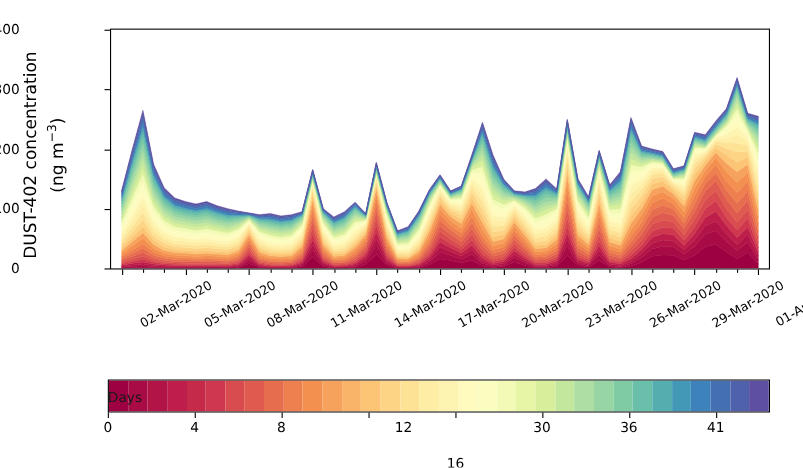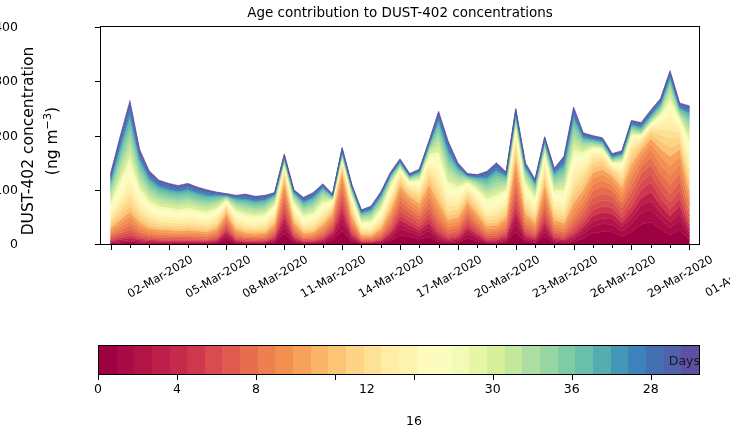--- a/index.html
+++ b/index.html
@@ -112,21 +112,21 @@
     box-sizing: border-box;
     overflow: hidden;
     display: flex;
   }
   .cbar-cell { height: 100%; flex: 1 1 auto; }
   #cbar-label {
     position: absolute;
     left: 98px;
     top: 353px;
     width: 602px;
-    text-align: right;
+    text-align: left;
     font-size: 12.5px;
     color: #1a1a1a;
     pointer-events: none;
   }
   .cbtick-mark {
     position: absolute;
     top: 375px;
     width: 0;
     height: 5px;
     border-left: 1.1px solid #000;
@@ -138,21 +138,20 @@
     text-align: center;
     white-space: nowrap;
     transform: translateX(-50%);
   }
 </style>
 </head>
 <body>
 
 <div id="figure">
 
-  <div id="chart-title">Age contribution to DUST-402 concentrations</div>
 
   <div id="ylabel-wrap">
     <div class="yl-line">DUST-402 concentration</div>
     <div class="yl-line yl2"><span>(ng m</span><sup class="exp">−3</sup><span>)</span></div>
   </div>
 
   <div id="plot-area">
     <svg id="plot-svg" width="598" height="217" viewBox="0 0 598 217" preserveAspectRatio="none">
       <g id="area-layers">
           <path d="M 9.65 217.00 L 19.29 217.00 L 28.94 217.00 L 38.58 217.00 L 48.23 217.00 L 57.87 217.00 L 67.52 217.00 L 77.16 217.00 L 86.81 217.00 L 96.45 217.00 L 106.10 217.00 L 115.74 217.00 L 125.39 217.00 L 135.03 217.00 L 144.68 217.00 L 154.32 217.00 L 163.97 217.00 L 173.61 217.00 L 183.26 217.00 L 192.90 217.00 L 202.55 217.00 L 212.19 217.00 L 221.84 217.00 L 231.48 217.00 L 241.13 217.00 L 250.77 217.00 L 260.42 217.00 L 270.06 217.00 L 279.71 217.00 L 289.35 217.00 L 299.00 217.00 L 308.65 217.00 L 318.29 217.00 L 327.94 217.00 L 337.58 217.00 L 347.23 217.00 L 356.87 217.00 L 366.52 217.00 L 376.16 217.00 L 385.81 217.00 L 395.45 217.00 L 405.10 217.00 L 414.74 217.00 L 424.39 217.00 L 434.03 217.00 L 443.68 217.00 L 453.32 217.00 L 462.97 217.00 L 472.61 217.00 L 482.26 217.00 L 491.90 217.00 L 501.55 217.00 L 511.19 217.00 L 520.84 217.00 L 530.48 217.00 L 540.13 217.00 L 549.77 217.00 L 559.42 217.00 L 569.06 217.00 L 578.71 217.00 L 588.35 217.00 L 588.35 212.83 L 578.71 202.65 L 569.06 208.14 L 559.42 202.05 L 549.77 195.35 L 540.13 197.25 L 530.48 205.09 L 520.84 209.47 L 511.19 205.10 L 501.55 204.79 L 491.90 206.06 L 482.26 211.60 L 472.61 214.83 L 462.97 216.27 L 453.32 215.70 L 443.68 209.83 L 434.03 215.74 L 424.39 214.86 L 414.74 205.18 L 405.10 215.18 L 395.45 216.29 L 385.81 216.33 L 376.16 214.35 L 366.52 211.25 L 356.87 215.29 L 347.23 216.16 L 337.58 214.85 L 327.94 209.69 L 318.29 212.13 L 308.65 209.85 L 299.00 208.41 L 289.35 213.63 L 279.71 216.24 L 270.06 216.66 L 260.42 216.62 L 250.77 214.20 L 241.13 204.32 L 231.48 213.19 L 221.84 216.01 L 212.19 216.55 L 202.55 216.60 L 192.90 215.25 L 183.26 206.51 L 173.61 215.32 L 163.97 216.59 L 154.32 216.67 L 144.68 216.63 L 135.03 216.15 L 125.39 212.82 L 115.74 216.11 L 106.10 216.59 L 96.45 216.55 L 86.81 216.55 L 77.16 216.54 L 67.52 216.57 L 57.87 216.53 L 48.23 216.46 L 38.58 216.29 L 28.94 215.94 L 19.29 216.15 L 9.65 216.47 Z" fill="#9E0142" stroke="#9E0142" stroke-width="0.45"></path>
@@ -292,16 +291,16 @@
       <div class="cbtick-label" style="left: 255.902px;">8</div>
       <div class="cbtick-mark" style="left: 334.852px;"></div>
       <div class="cbtick-label" style="left: 334.852px; margin-left: 32px;">12</div>
       <div class="cbtick-mark" style="left: 413.803px;"></div>
       <div class="cbtick-label" style="left: 414px; margin-top: 32px;">16</div>
       <div class="cbtick-mark" style="left: 492.754px;"></div>
       <div class="cbtick-label" style="left: 492.754px;">30</div>
       <div class="cbtick-mark" style="left: 571.705px;"></div>
       <div class="cbtick-label" style="left: 571.705px;">36</div>
       <div class="cbtick-mark" style="left: 650.656px;"></div>
-      <div class="cbtick-label" style="left: 650.656px;">28</div>
+      <div class="cbtick-label" style="left: 650.656px;">41</div>
     </div>
 
 </div>
 
 </body></html>

